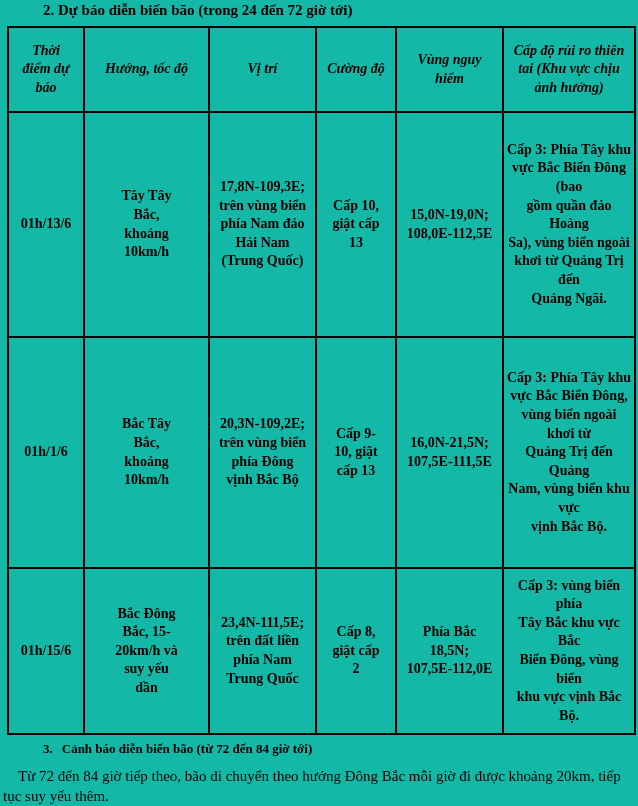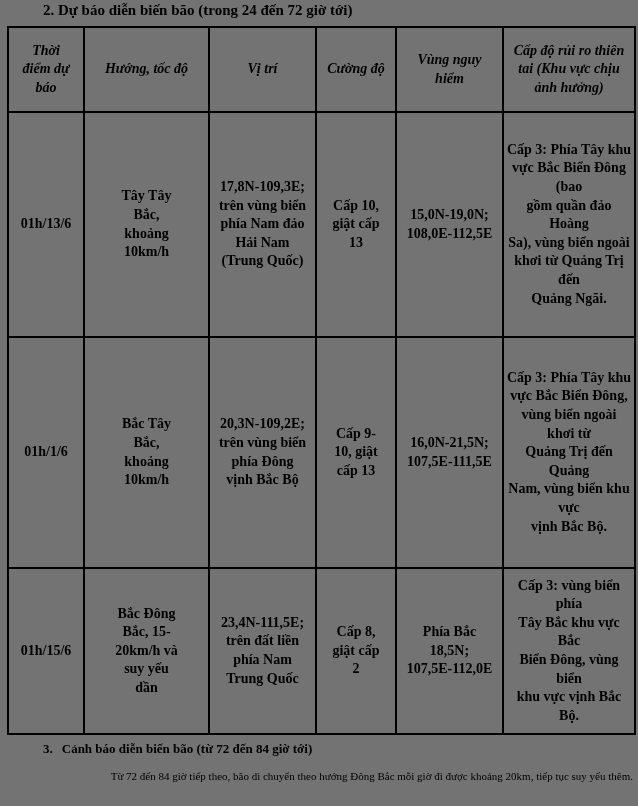--- a/index.html
+++ b/index.html
@@ -6,21 +6,21 @@
   html, body { background: #ffffff; }
   body {
     font-family: "Liberation Serif", "DejaVu Serif", serif;
     color: #000000;
     width: 638px;
   }
   .page {
     position: relative;
     width: 638px;
     height: 806px;
-    background: #737373;
+    background: #14b8a6;
     overflow: hidden;
   }
   .section-title-2 {
     position: absolute;
     top: 2px;
     left: 43px;
     font-size: 15px;
     font-weight: bold;
     white-space: nowrap;
   }
@@ -59,24 +59,24 @@
     font-size: 13px;
     font-weight: bold;
     white-space: nowrap;
   }
   .section-title-3 .num { display: inline-block; margin-right: 9px; }
   .closing-paragraph {
     position: absolute;
     top: 767px;
     left: 3px;
     width: 630px;
-    font-size: 11px;
+    font-size: 15px;
     line-height: 19.5px;
     text-indent: 15px;
-    text-align: right;
+    text-align: left;
   }
 </style>
 </head>
 <body>
 
 <div class="page">
 
   <div class="section-title-2">2. Dự báo diễn biến bão (trong 24 đến 72 giờ tới)</div>
 
   <table class="forecast">

